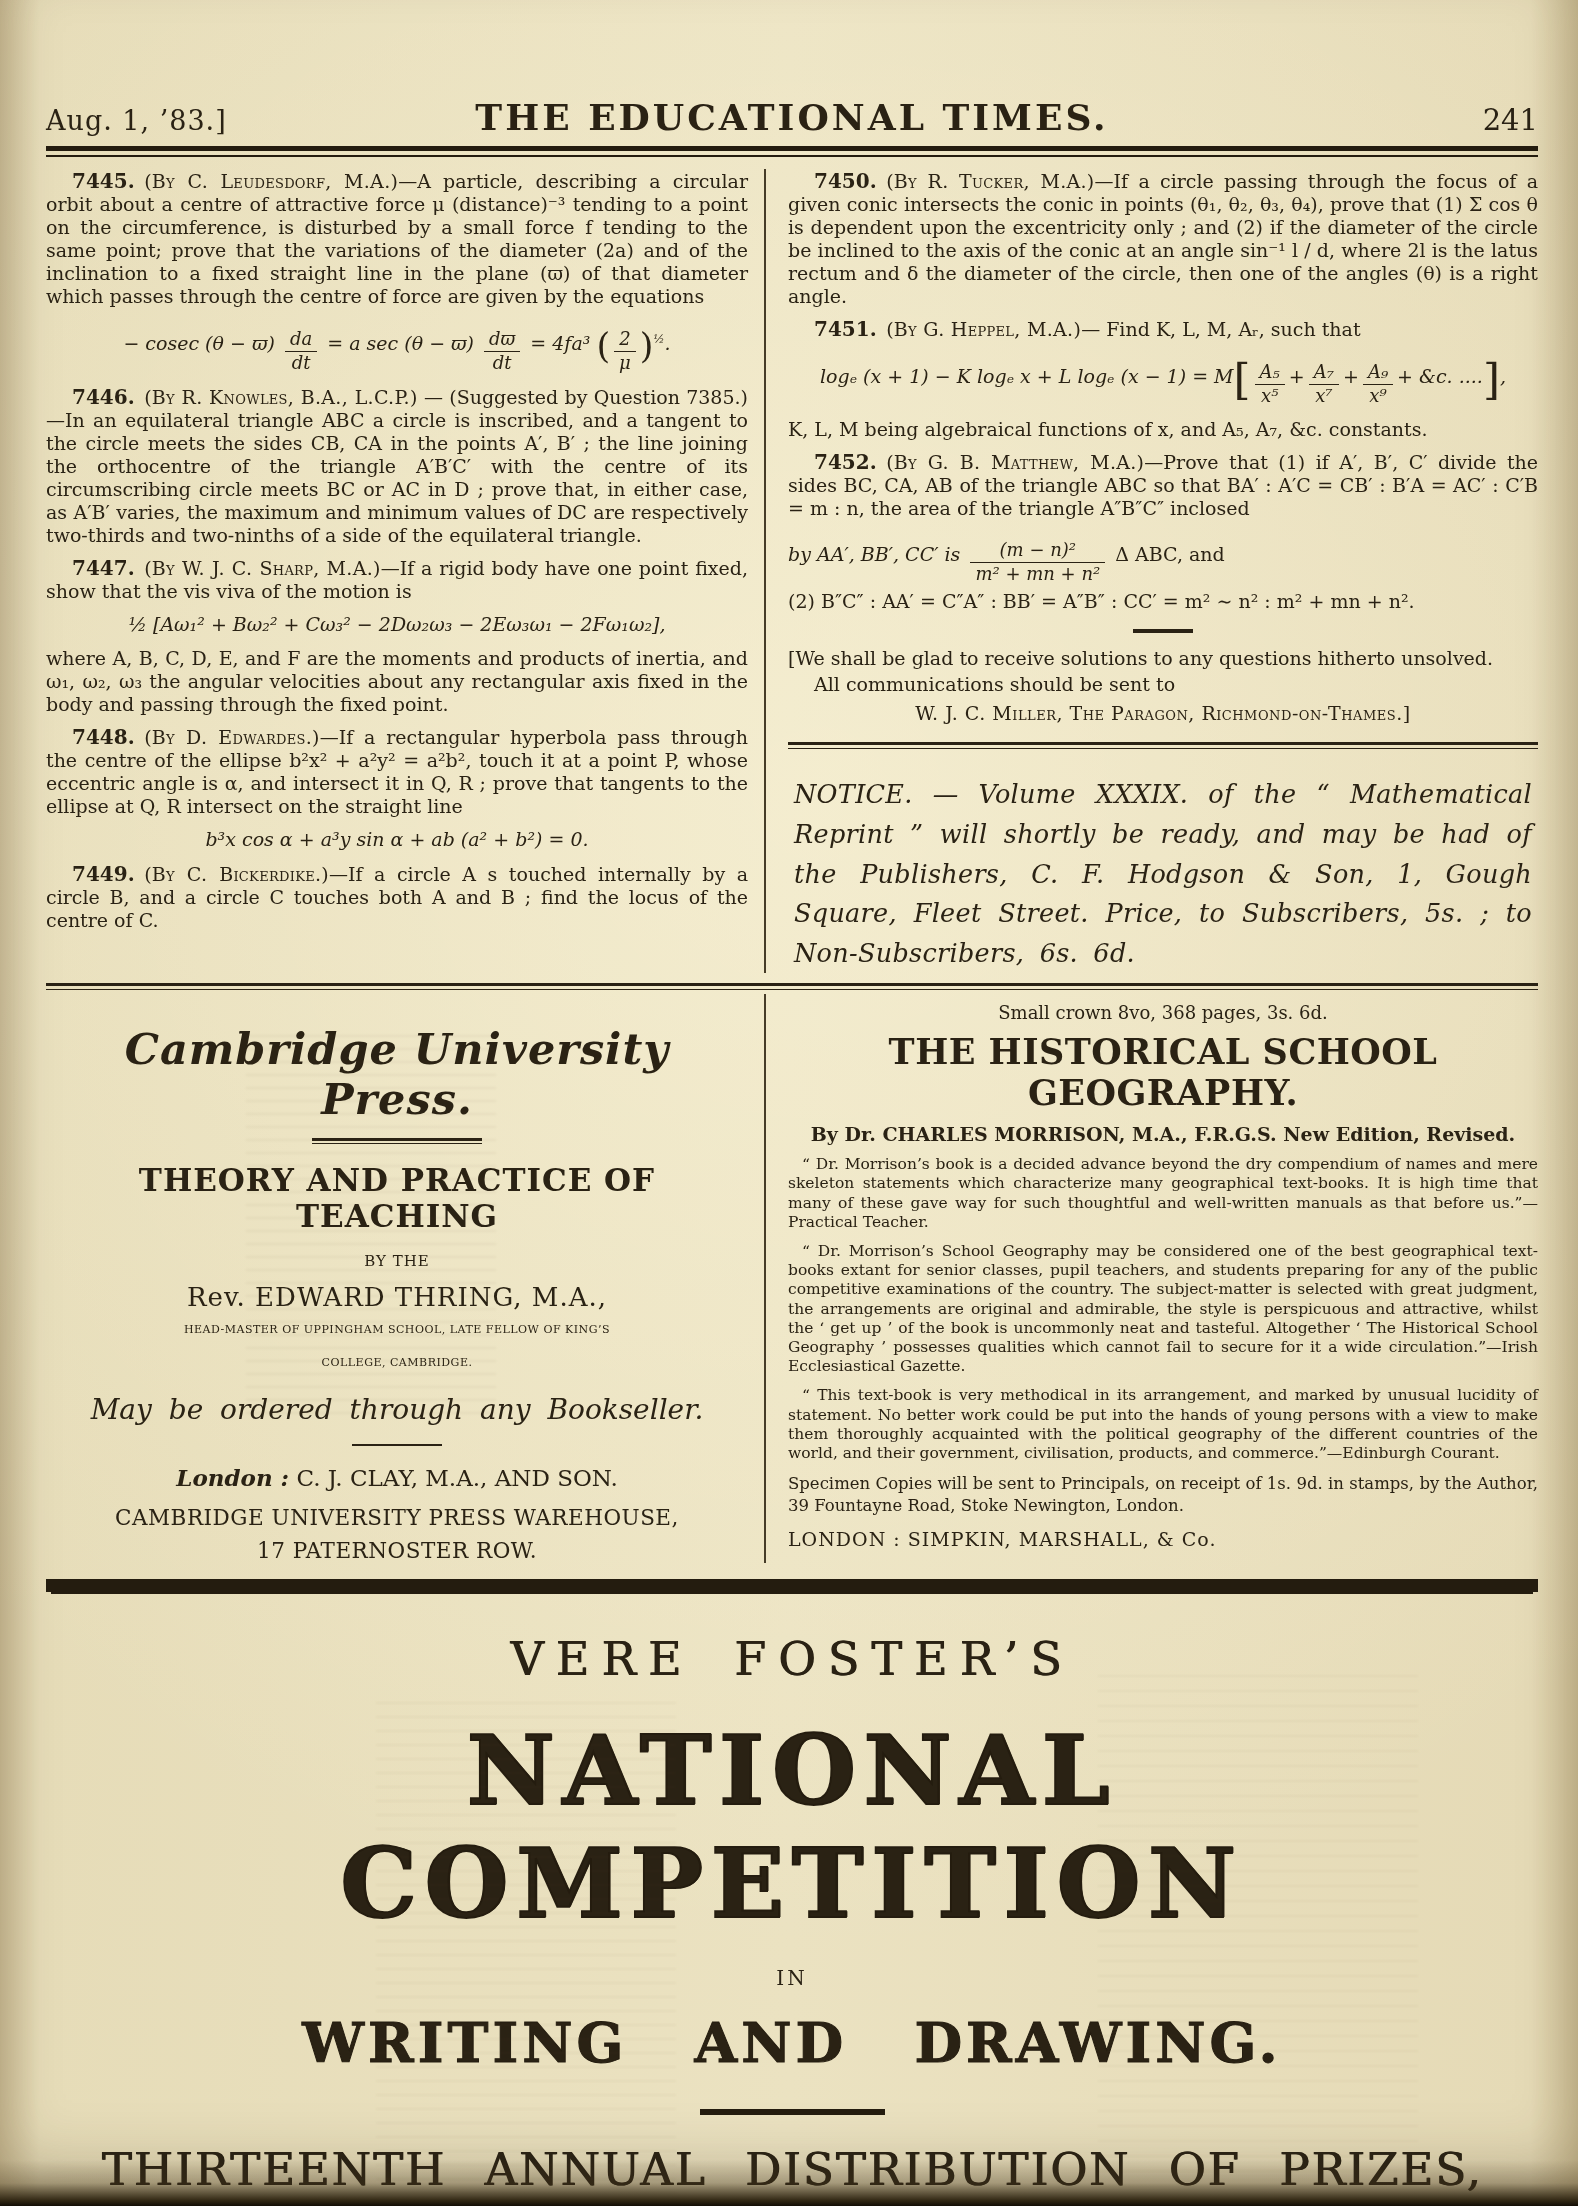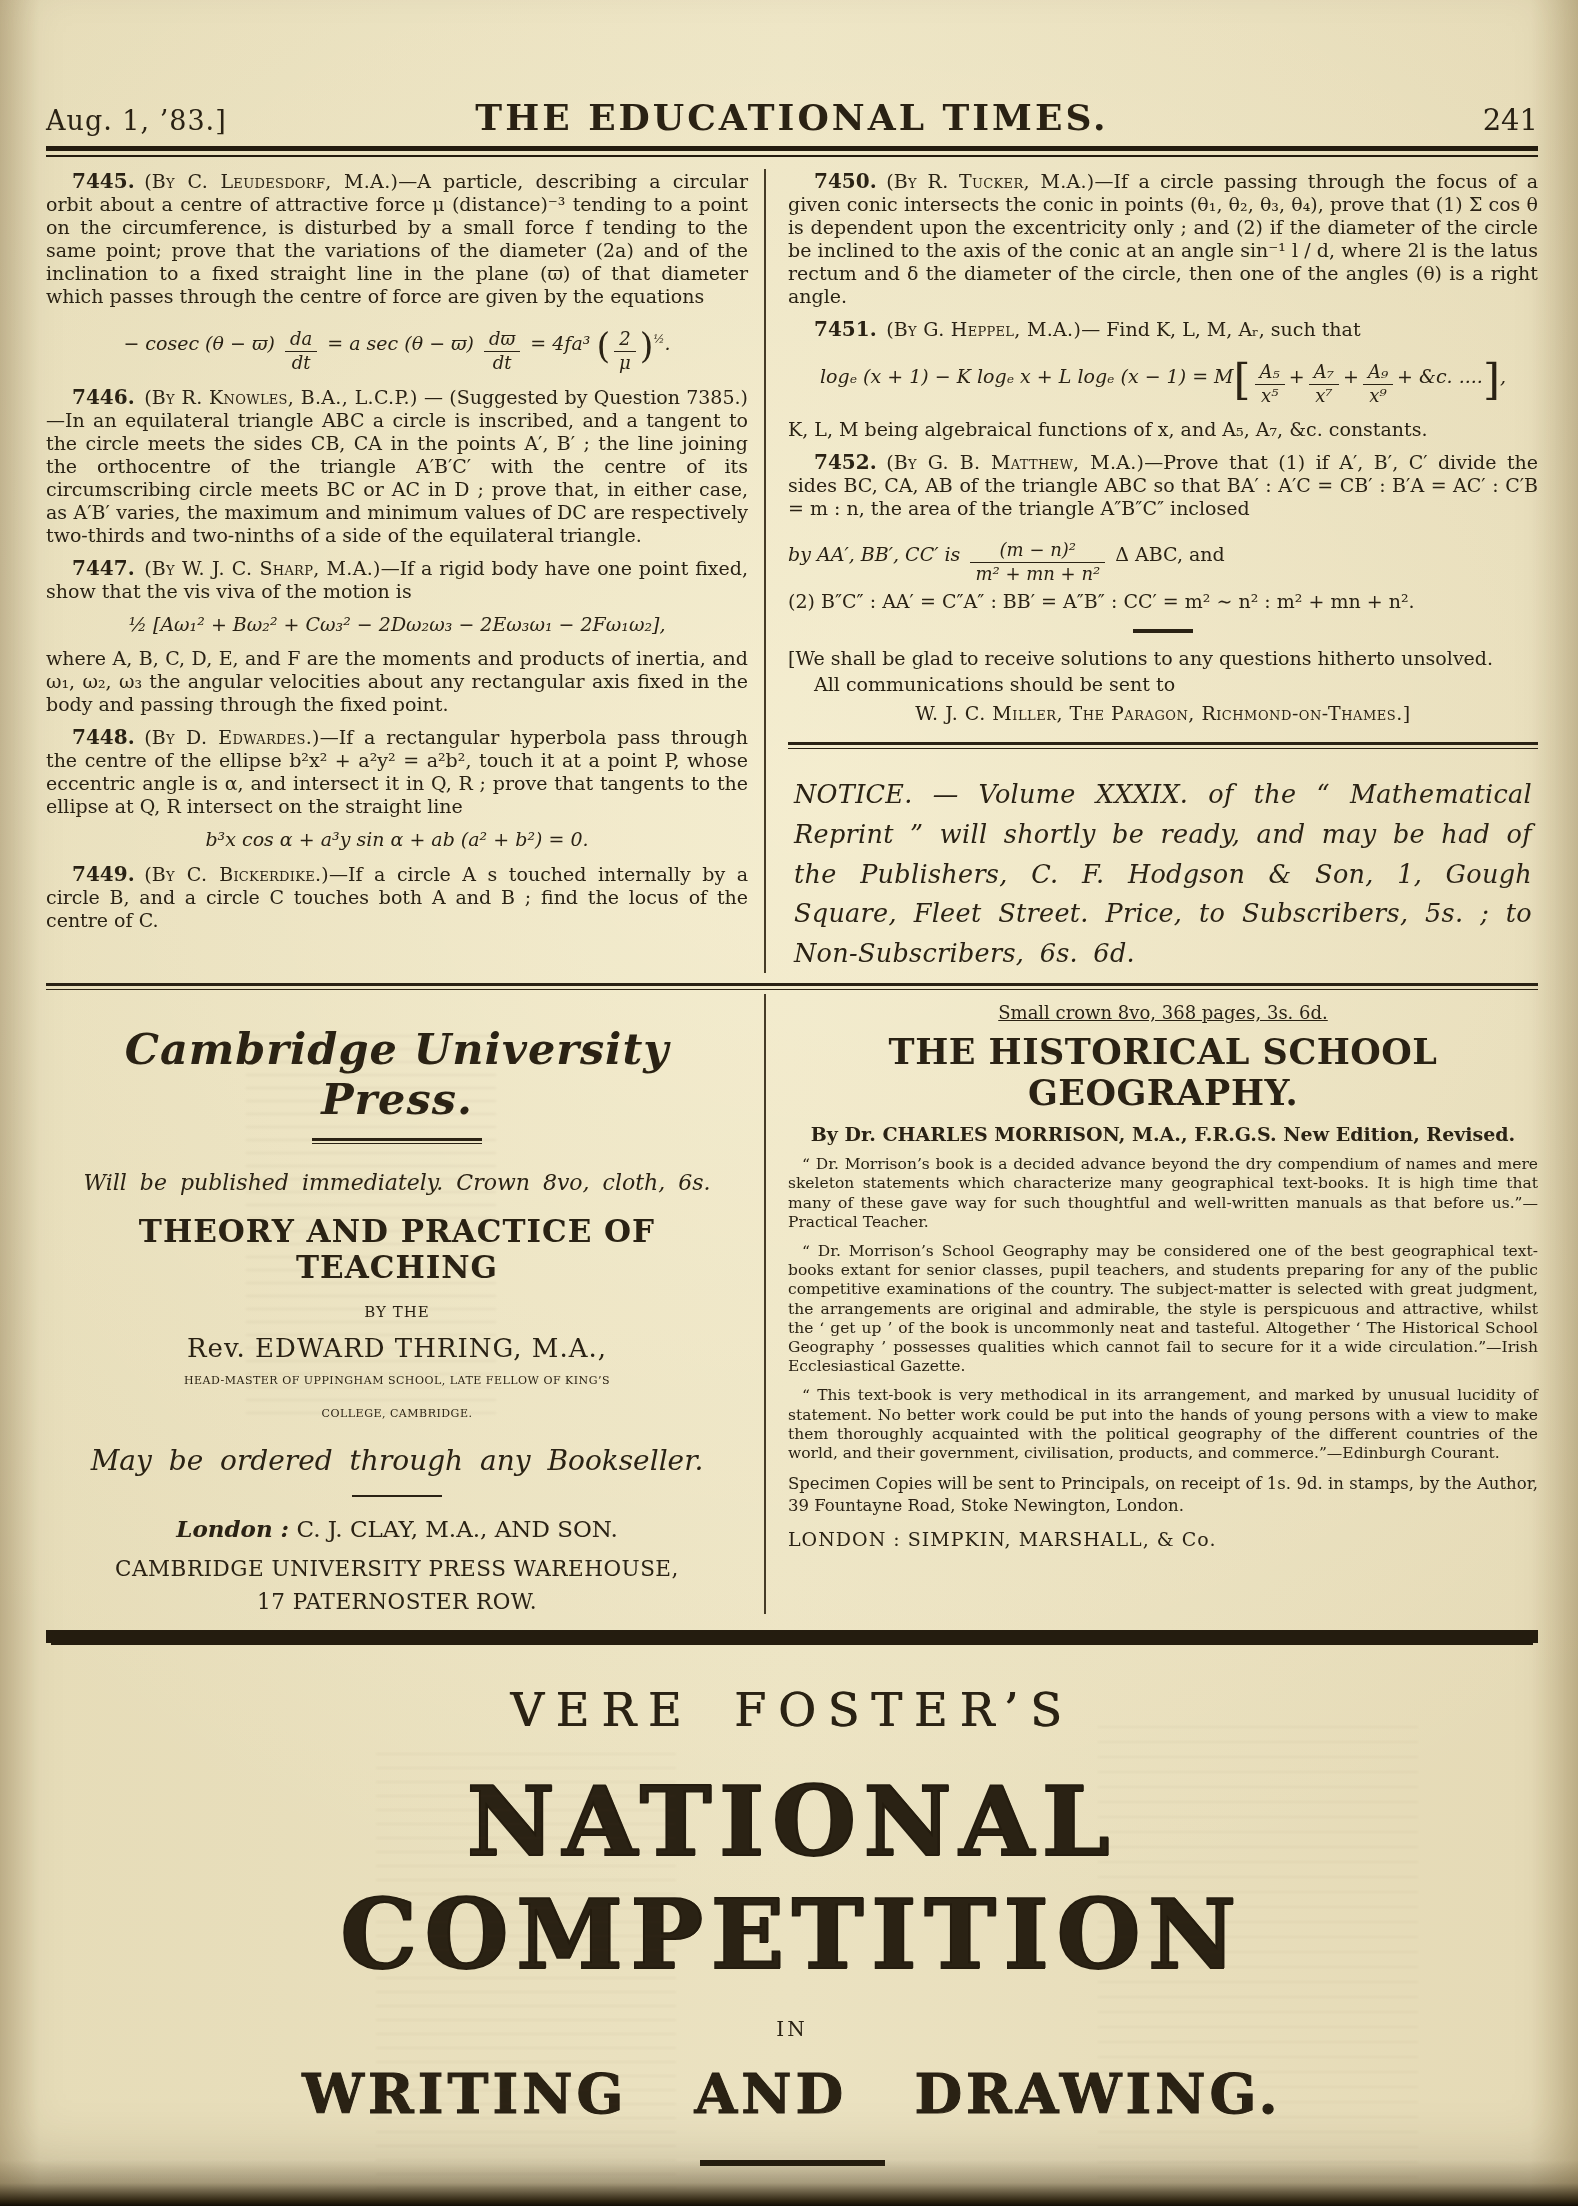--- a/index.html
+++ b/index.html
@@ -65,21 +65,21 @@
   .cup-bythe{margin:18px 0 0;font-size:15px;letter-spacing:1px;}
   .cup-author{margin:12px 0 0;font-size:26px;letter-spacing:1px;}
   .cup-desc{margin:10px 0 0;font-size:11px;letter-spacing:.5px;line-height:1.4;}
   .cup-order{margin:22px 0 8px;font-style:italic;font-size:28px;word-spacing:8px;}
   .cup-srule{width:90px;height:2px;background:#2a2214;margin:18px auto;}
   .cup-pubr{margin:14px 0 0;font-size:23px;}
   .cup-pubr .bl{font-weight:bold;font-style:italic;}
   .cup-wh{margin:14px 0 0;font-size:21.5px;letter-spacing:.5px;}
   .cup-addr{margin:8px 0 0;font-size:21.5px;letter-spacing:.5px;text-align:center;}
 
-  .geo-format{margin:8px 0 0;text-align:center;font-size:18px;text-decoration:underline;}
+  .geo-format{margin:8px 0 0;text-align:center;font-size:18px;}
   .geo-title{margin:8px 0 0;text-align:center;font-size:35px;font-weight:bold;letter-spacing:.5px;}
   .geo-author{margin:10px 0 0;text-align:center;font-size:19px;font-weight:bold;}
   .geo-review{margin:10px 0 0;font-size:15.5px;line-height:1.24;text-align:justify;text-indent:14px;}
   .geo-specimen{margin:10px 0 0;font-size:16.5px;line-height:1.3;text-align:justify;}
   .geo-pub{margin:12px 0 0;text-align:left;font-size:19px;letter-spacing:1px;}
 
   
   .vf{position:relative;text-align:center;}
   .vf::before{content:"";position:absolute;left:330px;top:60px;width:300px;height:880px;opacity:.45;filter:blur(1px);pointer-events:none;
     background:repeating-linear-gradient(0deg,rgba(110,92,60,.11) 0 2px,transparent 2px 14px);}
@@ -163,21 +163,20 @@
         <p class="notice">NOTICE. — Volume XXXIX. of the “ Mathematical Reprint ” will shortly be ready, and may be had of the Publishers, C. F. Hodgson &amp; Son, 1, Gough Square, Fleet Street.  Price, to Subscribers, 5s. ;  to Non-Subscribers, 6s. 6d.</p>
       </div>
     </section>
 
     <div class="drule" style="margin-top:10px;"></div>
 
     <section class="ads">
       <div class="ad-left">
         <h2 class="cup-masthead">Cambridge University Press.</h2>
         <div class="cup-rule"></div>
-        <p class="cup-pub">Will be published immediately.   Crown 8vo, cloth, 6s.</p>
         <h3 class="cup-title">THEORY AND PRACTICE OF TEACHING</h3>
         <p class="cup-bythe">BY THE</p>
         <p class="cup-author">Rev. EDWARD THRING, M.A.,</p>
         <p class="cup-desc">HEAD-MASTER OF UPPINGHAM SCHOOL, LATE FELLOW OF KING’S</p>
         <p class="cup-desc" style="margin-top:18px;">COLLEGE, CAMBRIDGE.</p>
         <p class="cup-order">May be ordered through any Bookseller.</p>
         <div class="cup-srule"></div>
         <p class="cup-pubr"><span class="bl">London :</span><span> C. J. CLAY, M.A., AND SON.</span></p>
         <p class="cup-wh">CAMBRIDGE UNIVERSITY PRESS WAREHOUSE,</p>
         <p class="cup-addr">17 PATERNOSTER ROW.</p>

